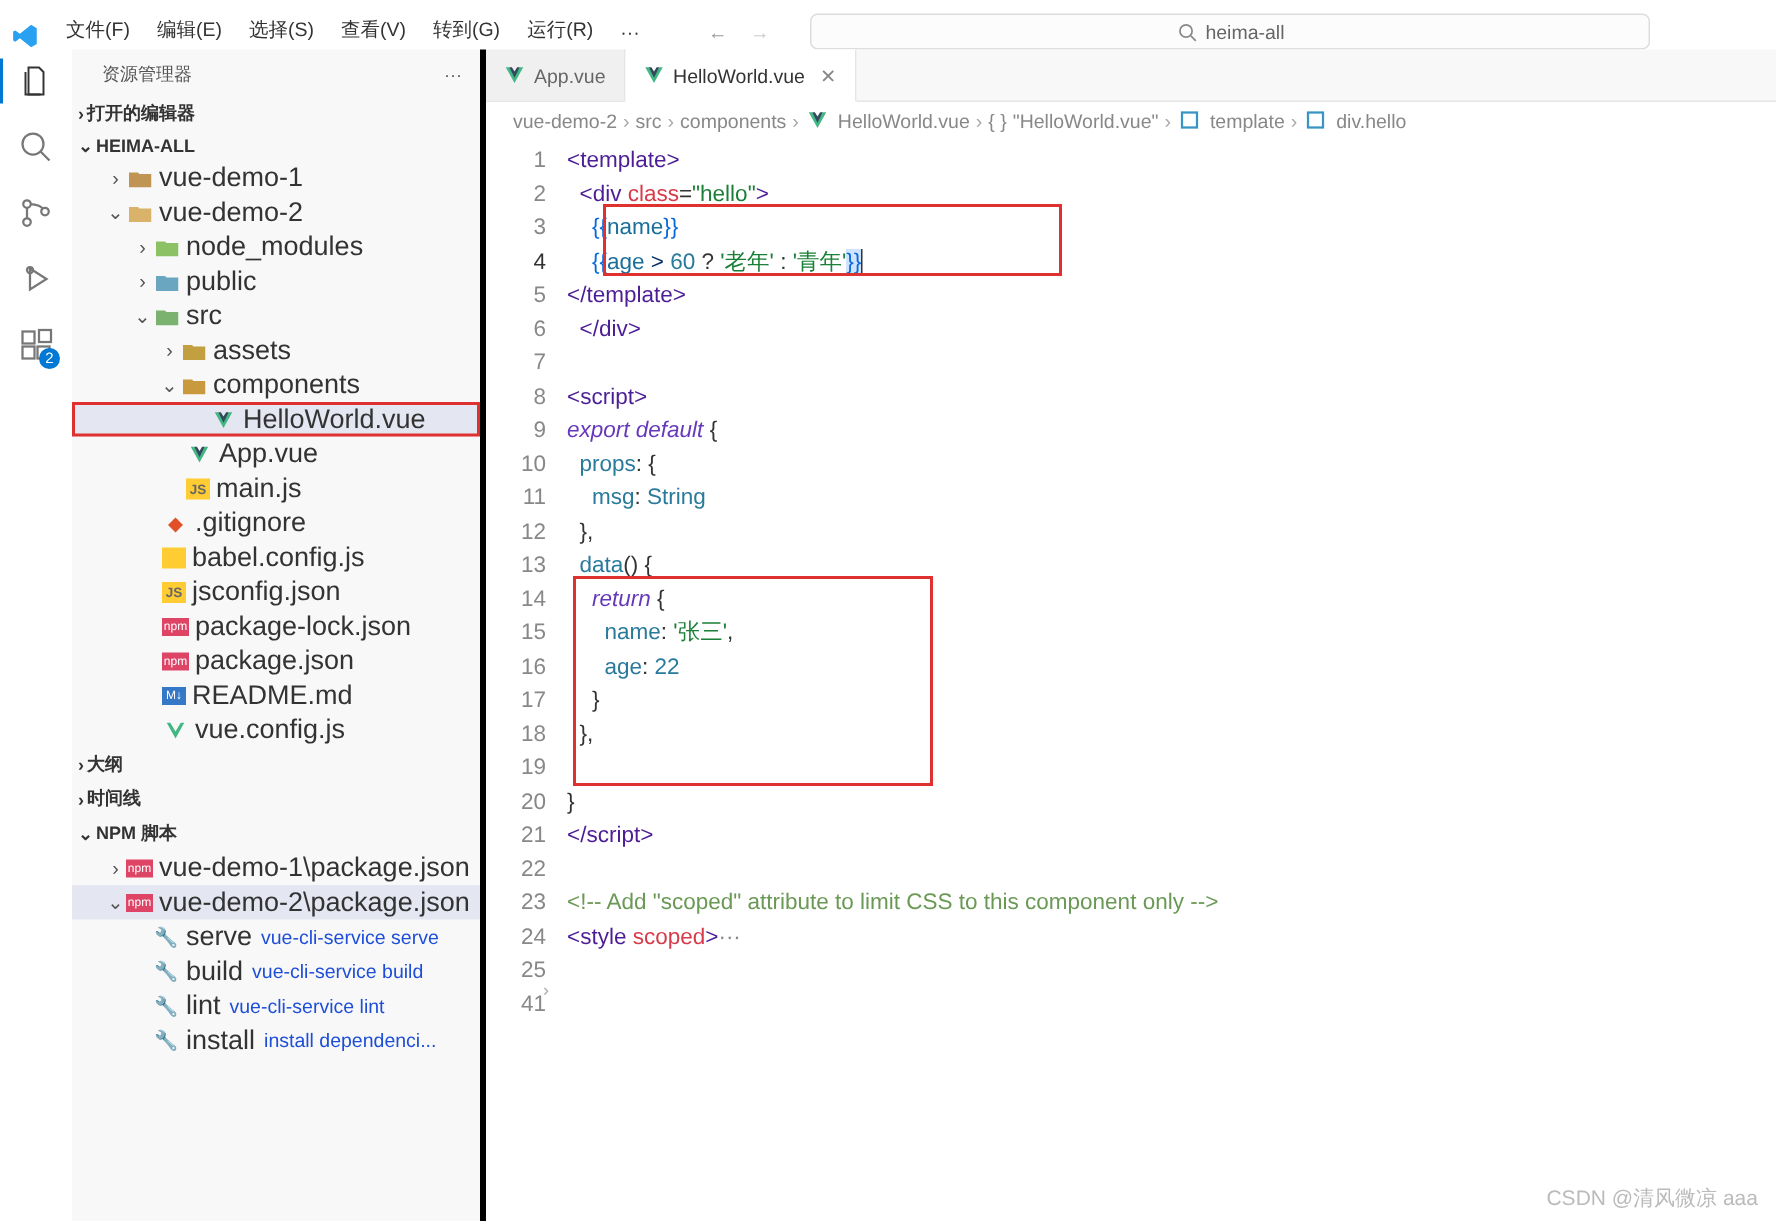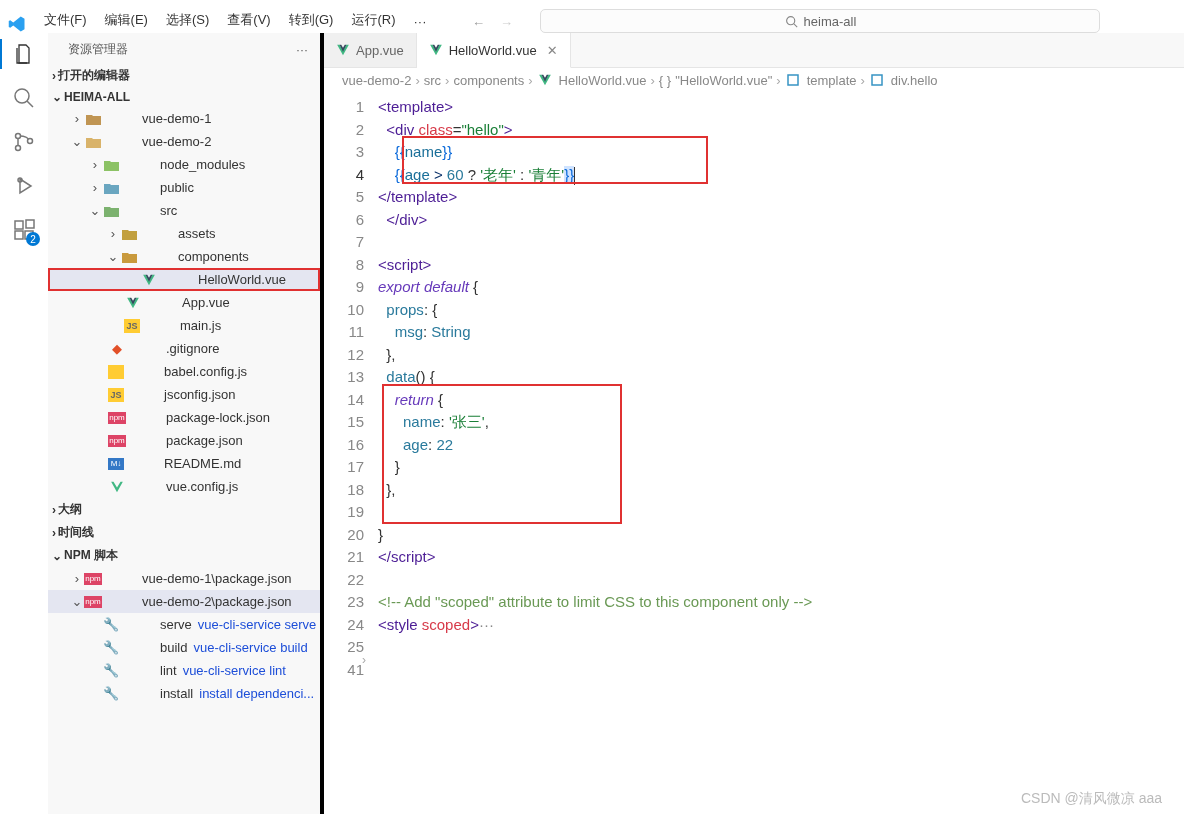--- a/index.html
+++ b/index.html
@@ -24,21 +24,21 @@
 .badge { position:absolute; bottom:-3px; right:-3px; background:#0078d4; color:#fff; font-size:10px; border-radius:50%; width:14px; height:14px; display:flex; align-items:center; justify-content:center; }
 
 
 .sidebar { width:276px; background:#f8f8f8; border-right:4px solid #000000; overflow-y:auto; }
 .sb-header { padding:8px 12px 6px 20px; display:flex; align-items:center; justify-content:space-between; color:#555; font-size:12px; }
 .sb-title { display:flex; align-items:center; padding:3px 8px 3px 4px; font-weight:600; font-size:12px; cursor:pointer; gap:2px; }
 .tree-item { display:flex; align-items:center; height:23px; cursor:pointer; white-space:nowrap; overflow:hidden; }
 .tree-item.selected { background:#e4e6f1; }
 .tree-item .chev { width:14px; text-align:center; color:#555; }
 .tree-item .ficon { width:18px; height:16px; display:flex; align-items:center; justify-content:center; margin-right:4px; }
-.tree-item .lbl { font-size:13px;margin-left:36px; }
+.tree-item .lbl { font-size:18px; }
 .npm-cmd { color:#1d4ed8; margin-left:6px; }
 .redbox { border:2px solid #e03131; }
 
 
 .editor { flex:1; display:flex; flex-direction:column; }
 .tabs { display:flex; height:35px; border-bottom:1px solid #e5e5e5; background:#f8f8f8; }
 .tab { display:flex; align-items:center; padding:0 12px; gap:6px; border-right:1px solid #e5e5e5; cursor:pointer; background:#f0f0f0; color:#666; }
 .tab.active { background:#fff; color:#333; border-bottom:1px solid #fff; margin-bottom:-1px; }
 .tab .close { margin-left:4px; color:#888; }
 
@@ -60,21 +60,21 @@
 .c-kw2 { color:#0a3069; }
 .c-prop { color:#2a7a9c; }
 .c-cls { color:#2a7a9c; }
 .c-com { color:#6a9955; }
 .c-var { color:#1a6f99; }
 .c-fold { color:#888; }
 .hl-box1 { position:absolute; border:2px solid #e03131; }
 .cursor { display:inline-block; width:1px; height:18px; background:#333; vertical-align:middle; }
 .foldchev { position:absolute; color:#aaa; font-size:12px; }
 
-.watermark { position:fixed; bottom:6px; right:22px; color:#bbb; font-size:14px; pointer-events:none; }
+.watermark { position:fixed; bottom:6px; right:12px; color:#bbb; font-size:14px; pointer-events:none; }
 
 
 svg { display:block; }
 </style>
 </head>
 <body>
 
 <div class="menubar">
   <span class="logo">
     <svg viewBox="0 0 24 24" width="18" height="18">

